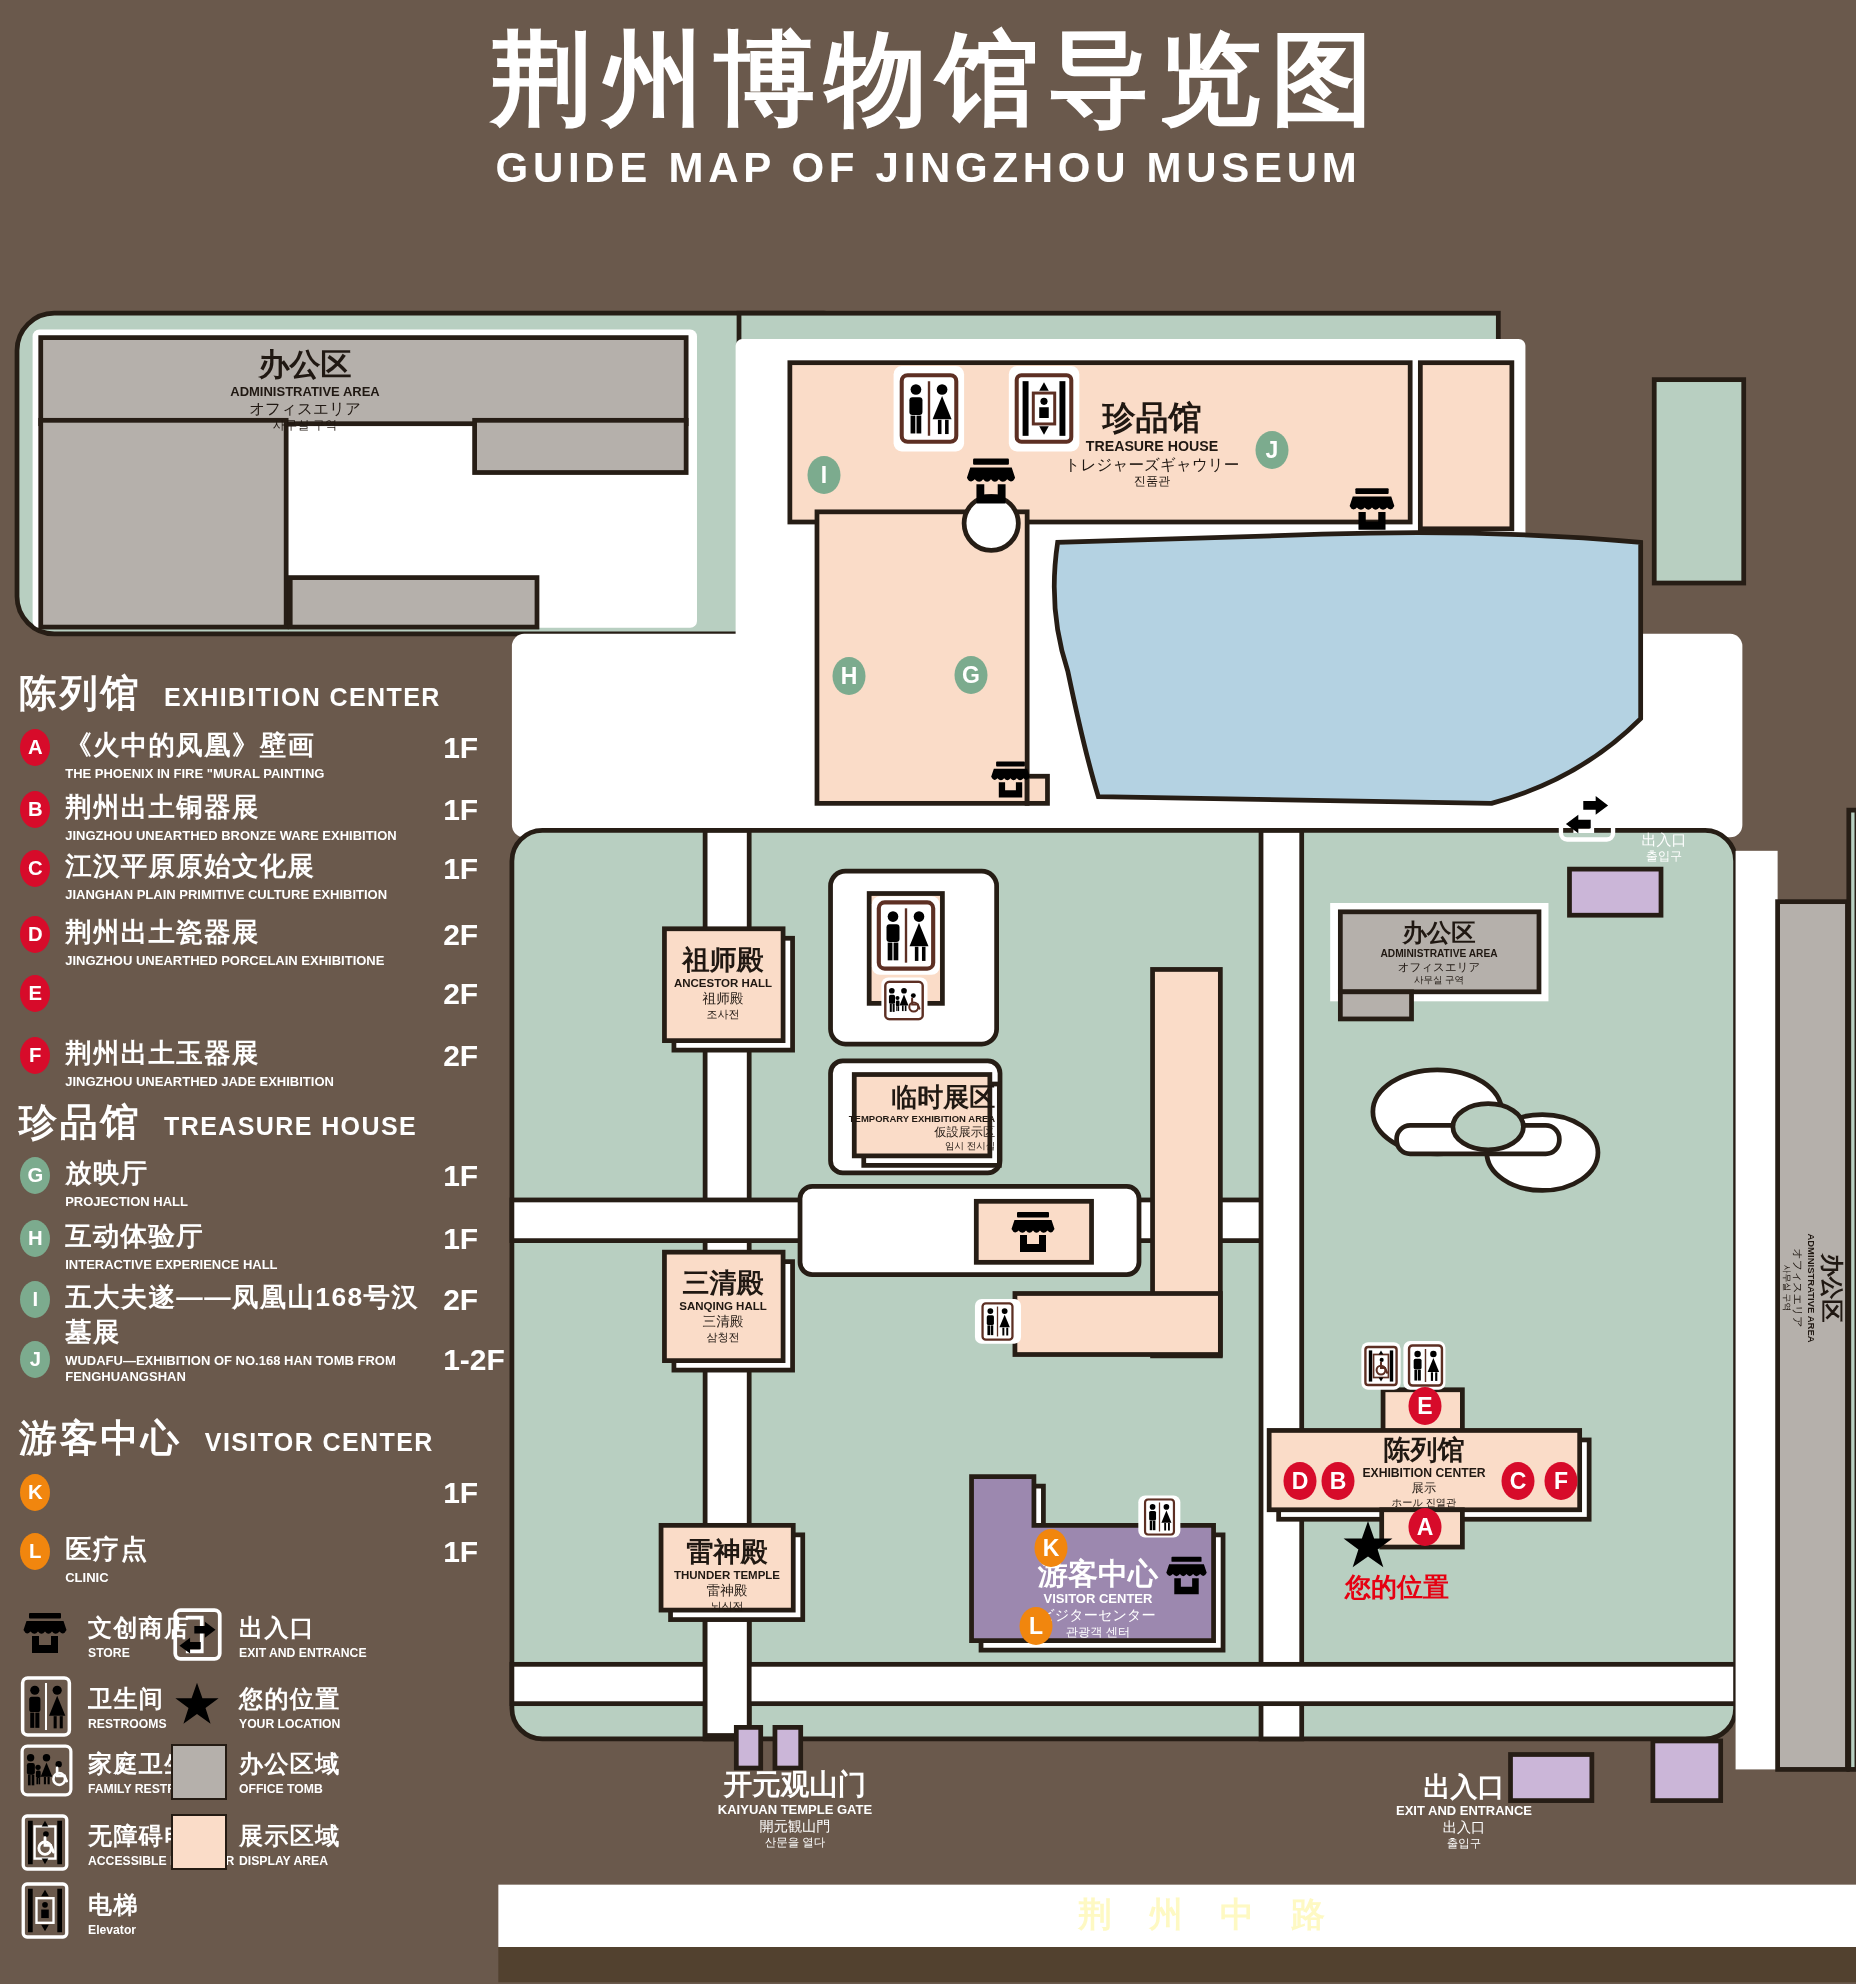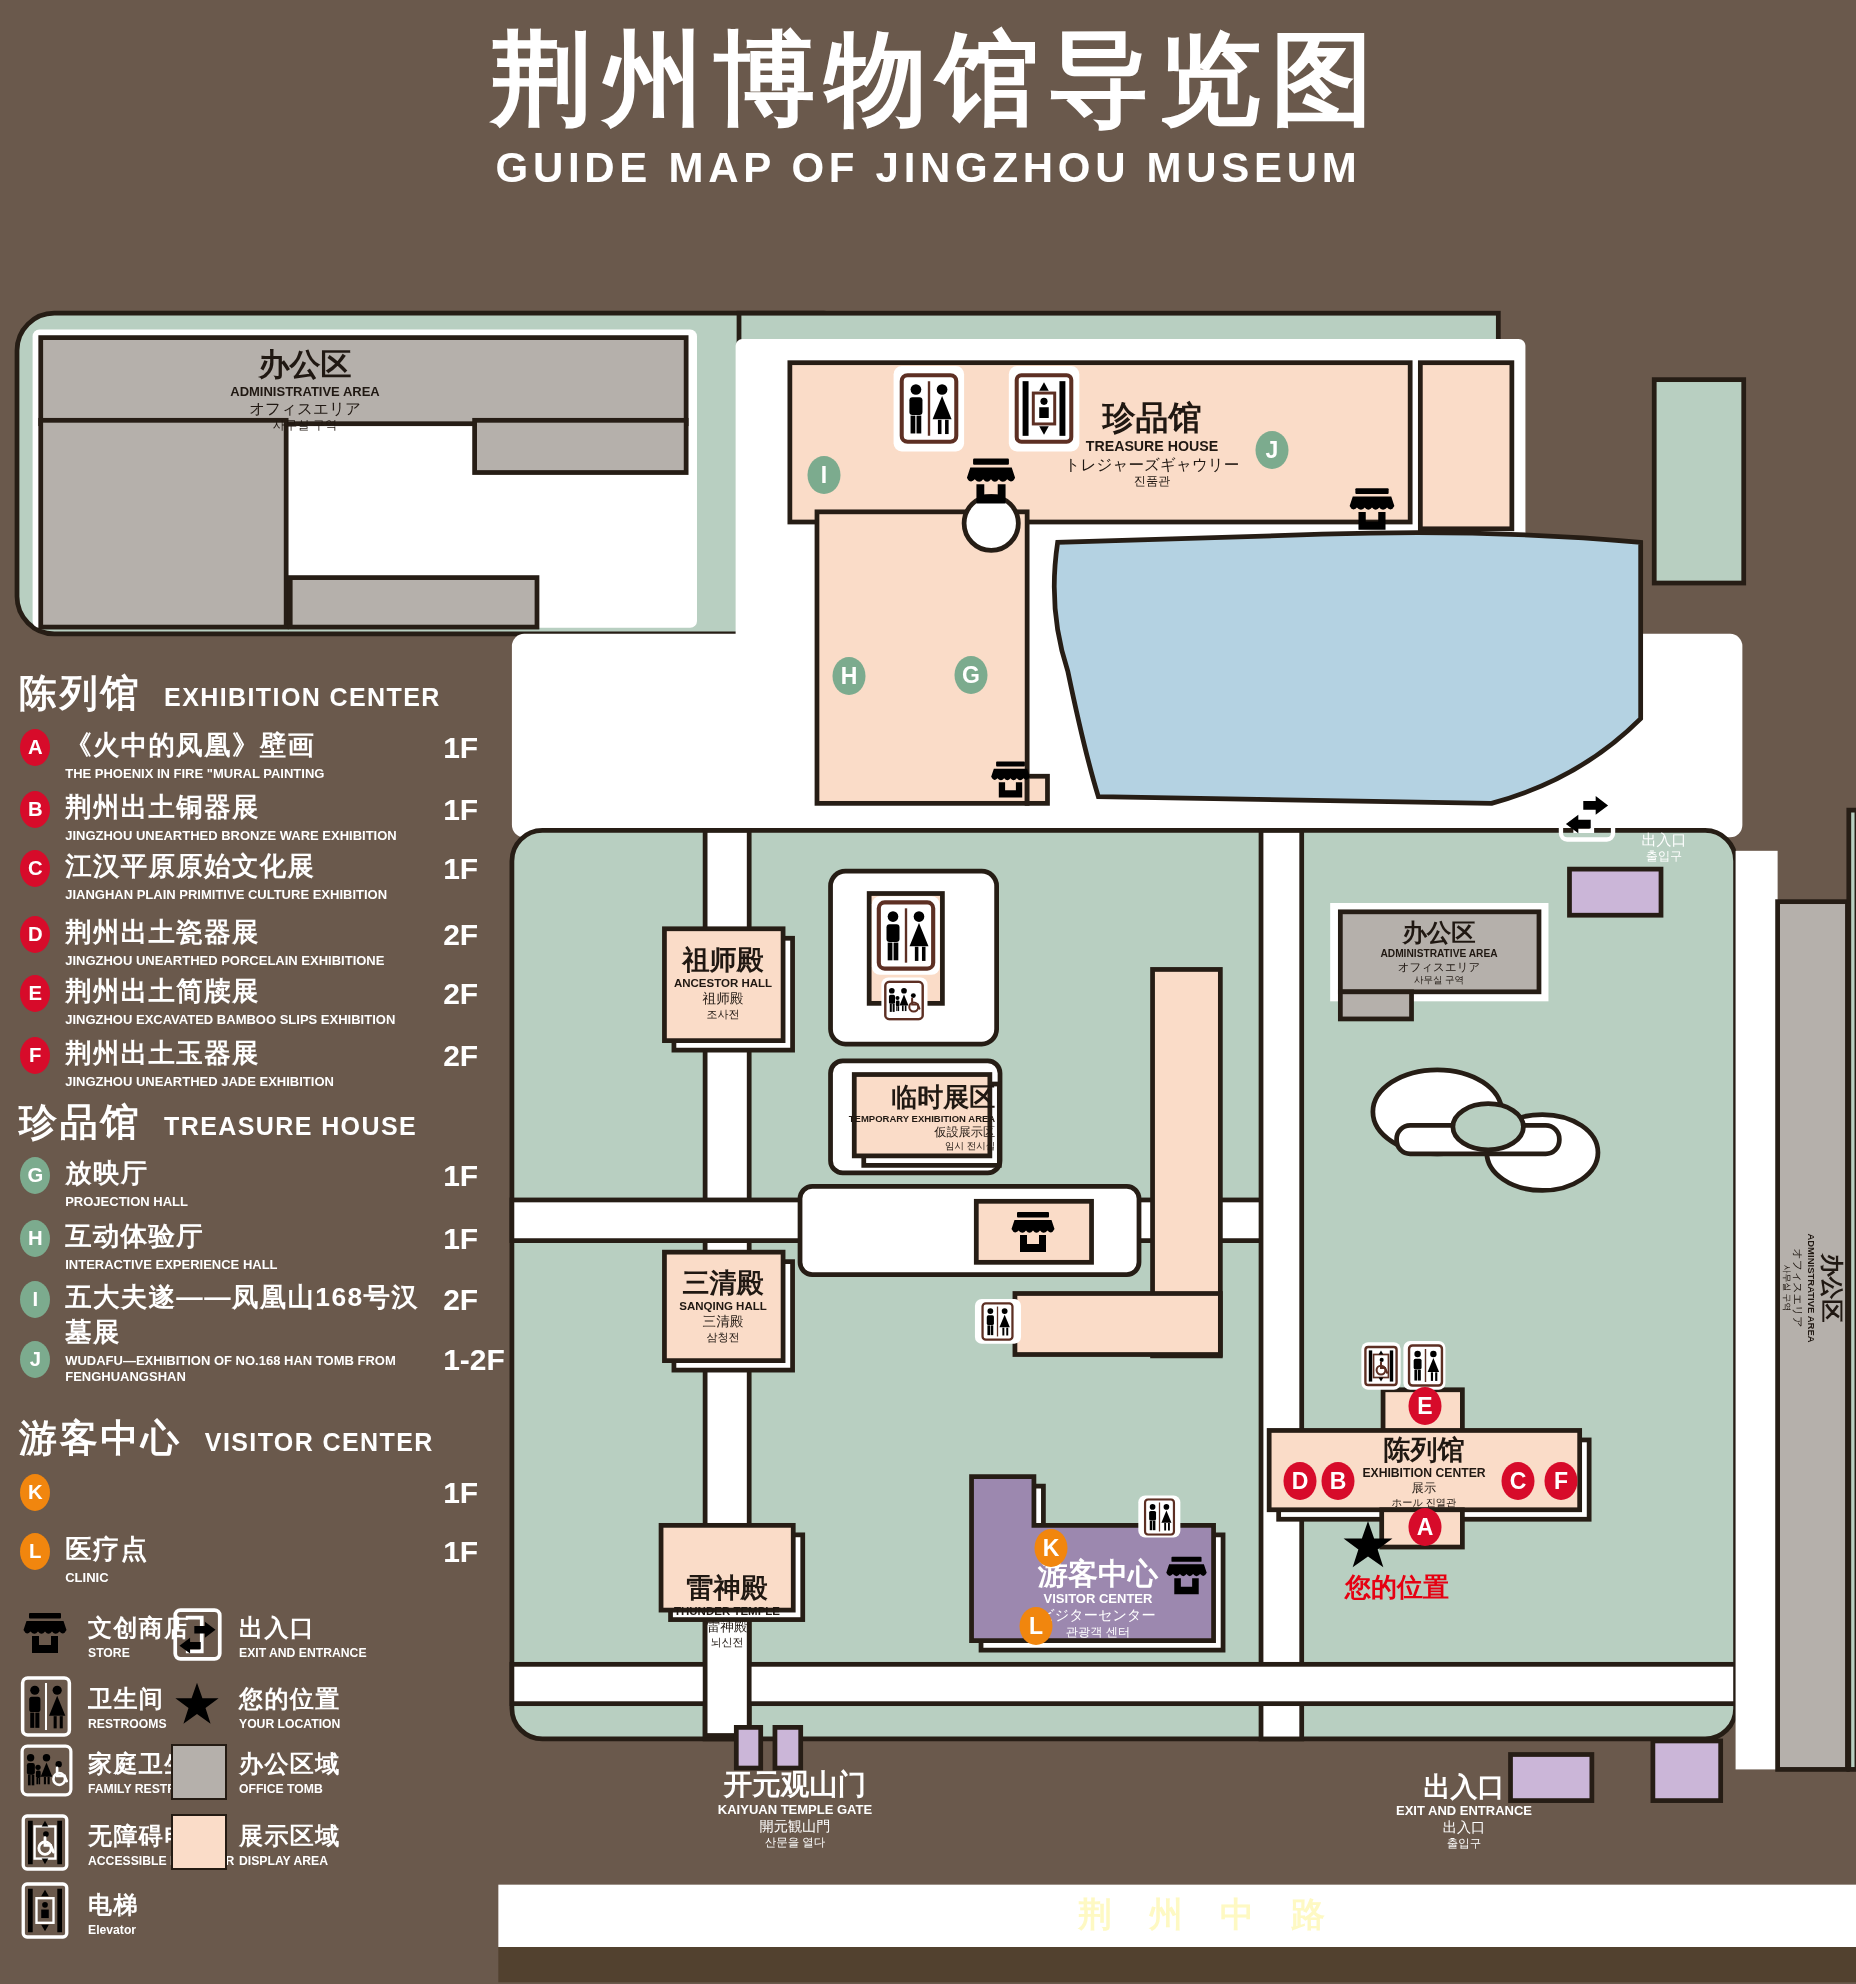--- a/index.html
+++ b/index.html
@@ -285,21 +285,21 @@
   <div class="ml-en" style="font-size:9.5px">TEMPORARY EXHIBITION AREA</div>
   <div style="font-size:12.2px">仮設展示区</div>
   <div style="font-size:9.5px">임시 전시실</div>
 </div>
 <div class="abs map-label" style="left:723px;top:1267px;">
   <div class="ml-cn" style="font-size:27px">三清殿</div>
   <div class="ml-en" style="font-size:11.5px">SANQING HALL</div>
   <div style="font-size:13.6px">三清殿</div>
   <div style="font-size:11px">삼청전</div>
 </div>
-<div class="abs map-label" style="left:727px;top:1536px;margin-top:36px;">
+<div class="abs map-label" style="left:727px;top:1536px;">
   <div class="ml-cn" style="font-size:27px">雷神殿</div>
   <div class="ml-en" style="font-size:11.5px">THUNDER TEMPLE</div>
   <div style="font-size:13.6px">雷神殿</div>
   <div style="font-size:11px">뇌신전</div>
 </div>
 <div class="abs map-label light" style="left:1098px;top:1556px;">
   <div class="ml-cn" style="font-size:30px">游客中心</div>
   <div class="ml-en" style="font-size:13px">VISITOR CENTER</div>
   <div style="font-size:14.2px">ビジターセンター</div>
   <div style="font-size:12.2px">관광객 센터</div>
@@ -390,24 +390,20 @@
 <div class="abs lg-item" style="left:12.2px;top:915px;">
   <div class="lg-badge" style="background:#d70b2a">D</div>
   <div class="lg-names">
       <div class="lg-cn">荆州出土瓷器展</div>
       <div class="lg-en">JINGZHOU UNEARTHED PORCELAIN EXHIBITIONE</div>
     </div>
   <div class="lg-floor">2F</div>
 </div>
 <div class="abs lg-item" style="left:12.2px;top:974px;">
   <div class="lg-badge" style="background:#d70b2a">E</div>
-  <div class="lg-names">
-      <div class="lg-cn">荆州出土简牍展</div>
-      <div class="lg-en">JINGZHOU EXCAVATED BAMBOO SLIPS EXHIBITION</div>
-    </div>
   <div class="lg-floor">2F</div>
 </div>
 <div class="abs lg-item" style="left:12.2px;top:1036px;">
   <div class="lg-badge" style="background:#d70b2a">F</div>
   <div class="lg-names">
       <div class="lg-cn">荆州出土玉器展</div>
       <div class="lg-en">JINGZHOU UNEARTHED JADE EXHIBITION</div>
     </div>
   <div class="lg-floor">2F</div>
 </div>

